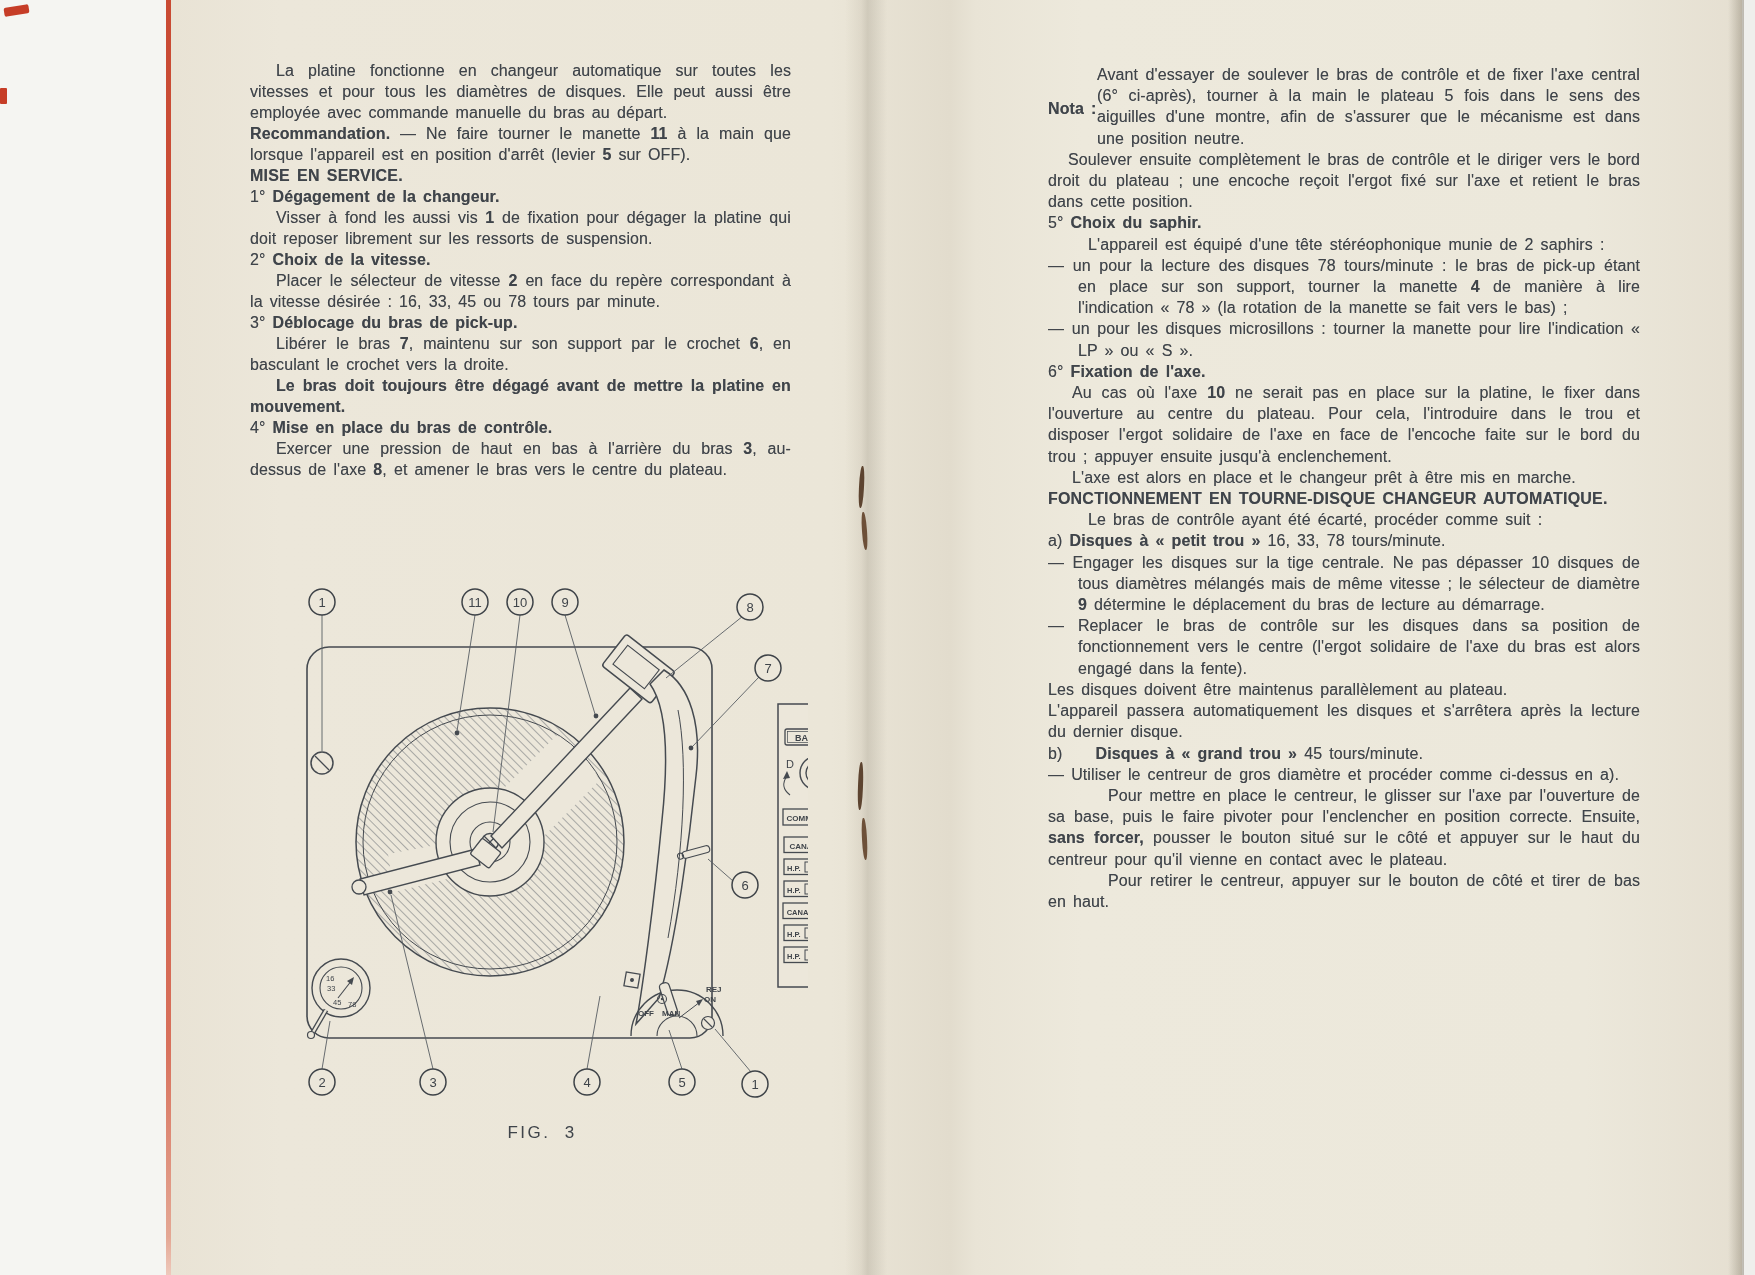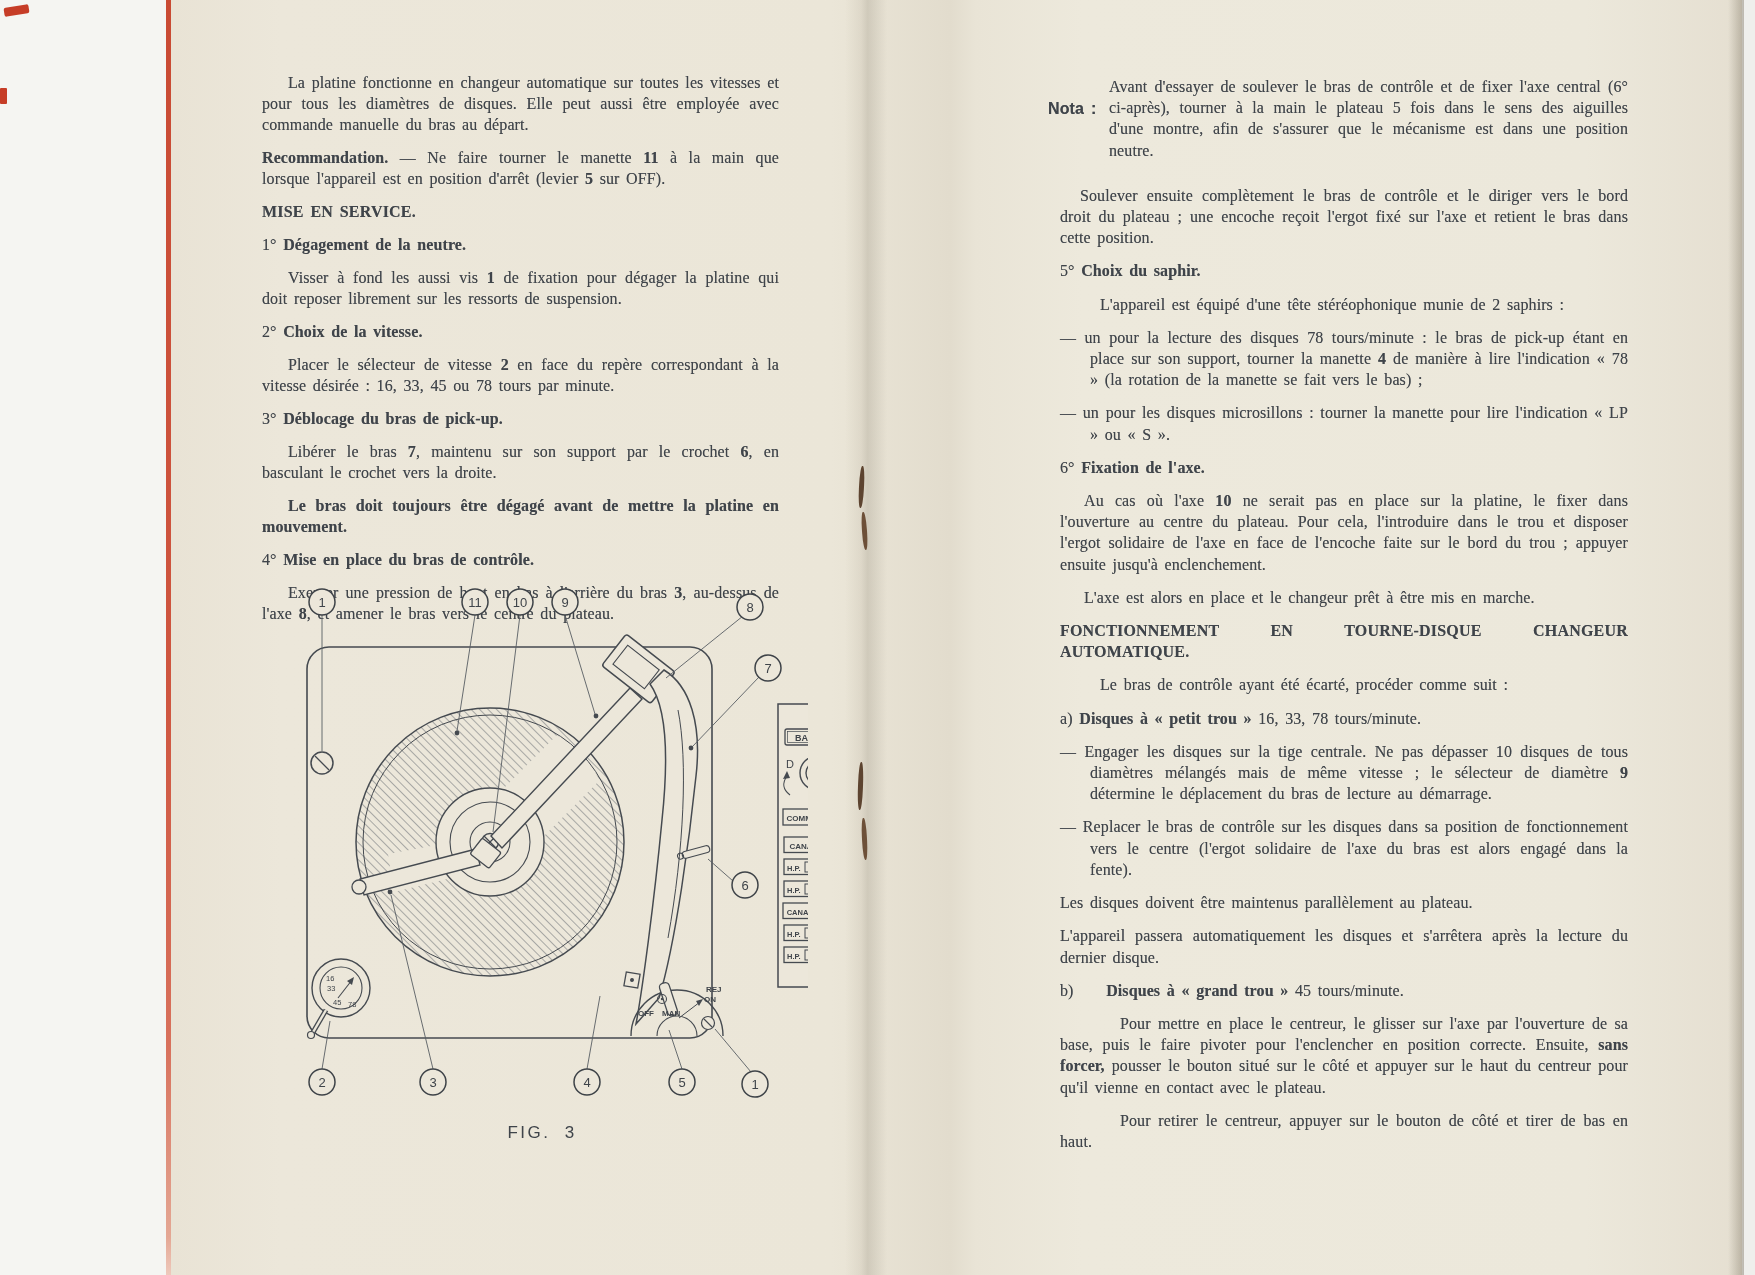--- a/index.html
+++ b/index.html
@@ -24,21 +24,21 @@
   .scan-right{position:absolute;left:1744px;top:0;width:11px;height:1275px;background:#efefec;}
   .staple{position:absolute;width:5px;border-radius:45%;}
   .staple.s1{left:859px;top:466px;height:42px;background:#5d4430;transform:rotate(3deg);}
   .staple.s2{left:862px;top:512px;height:38px;background:#6d5038;transform:rotate(-4deg);}
   .staple.s3{left:858px;top:762px;height:48px;background:#5d4430;transform:rotate(2deg);}
   .staple.s4{left:862px;top:818px;height:42px;background:#6d5038;transform:rotate(-3deg);}
   
   .col{position:absolute;color:#3f444a;text-align:justify;
     font-size:16px;line-height:21px;letter-spacing:.1px;word-spacing:2.5px;
     text-shadow:0 0 .5px rgba(63,68,74,.5);}
-  .col p{margin:12px;font-family:Liberation Serif, serif;}
+  .col p{margin:0;}
   .col-left{left:250px;top:60px;width:541px;}
   .col-right{left:1048px;top:64px;width:592px;line-height:21.2px;}
   .bold{font-weight:bold;}
   .hdr{letter-spacing:.2px;}
   .ind20{text-indent:20px;} .ind24{text-indent:24px;} .ind26{text-indent:26px;}
   .ind40{text-indent:40px;} .ind60{text-indent:60px;}
   .ml4{margin-left:4px;} .ml14{margin-left:14px;} .ml24{margin-left:24px;}
   .ml30{margin-left:30px;} .ml49{margin-left:49px;}
   .hang30{padding-left:30px;text-indent:-30px;}
   .mt4{margin-top:4px;} .mt6{margin-top:6px;} .mt8{margin-top:8px;}
@@ -64,21 +64,21 @@
 <div class="scan-right"></div>
 <div class="staple s1"></div>
 <div class="staple s2"></div>
 <div class="staple s3"></div>
 <div class="staple s4"></div>
 
 <div class="col col-left">
   <p class="ind26"><span>La platine fonctionne en changeur automatique sur toutes les vitesses et pour tous les diamètres de disques. Elle peut aussi être employée avec commande manuelle du bras au départ.</span></p>
   <p class="mt10"><span style="font-weight: bold;">Recommandation.</span><span> — Ne faire tourner le manette </span><span style="font-weight: bold;">11</span><span> à la main que lorsque l'appareil est en position d'arrêt (levier </span><span style="font-weight: bold;">5</span><span> sur OFF).</span></p>
   <p class="mt18 bold hdr">MISE EN SERVICE.</p>
-  <p class="mt9 ml30"><span>1° </span><span style="font-weight: bold;">Dégagement de la neutre.</span></p>
+  <p class="mt9 ml30"><span>1° </span><span style="font-weight: bold;">Dégagement de la changeur.</span></p>
   <p class="mt4 ind26"><span>Visser à fond les aussi vis </span><span style="font-weight: bold;">1</span><span> de fixation pour dégager la platine qui doit reposer librement sur les ressorts de suspension.</span></p>
   <p class="mt9 ml30"><span>2° </span><span style="font-weight: bold;">Choix de la vitesse.</span></p>
   <p class="mt4 ind26"><span>Placer le sélecteur de vitesse </span><span style="font-weight: bold;">2</span><span> en face du repère correspondant à la vitesse désirée : 16, 33, 45 ou 78 tours par minute.</span></p>
   <p class="mt9 ml30"><span>3° </span><span style="font-weight: bold;">Déblocage du bras de pick-up.</span></p>
   <p class="mt4 ind26"><span>Libérer le bras </span><span style="font-weight: bold;">7</span><span>, maintenu sur son support par le crochet </span><span style="font-weight: bold;">6</span><span>, en basculant le crochet vers la droite.</span></p>
   <p class="mt6 ind26"><span style="font-weight: bold;">Le bras doit toujours être dégagé avant de mettre la platine en mouvement.</span></p>
   <p class="mt9 ml30"><span>4° </span><span style="font-weight: bold;">Mise en place du bras de contrôle.</span></p>
   <p class="mt4 ind26"><span>Exercer une pression de haut en bas à l'arrière du bras </span><span style="font-weight: bold;">3</span><span>, au-dessus de l'axe </span><span style="font-weight: bold;">8</span><span>, et amener le bras vers le centre du plateau.</span></p>
 </div>
 
@@ -328,15 +328,16 @@
   <p class="mt6 ind24"><span>Au cas où l'axe </span><span style="font-weight: bold;">10</span><span> ne serait pas en place sur la platine, le fixer dans l'ouverture au centre du plateau. Pour cela, l'introduire dans le trou et disposer l'ergot solidaire de l'axe en face de l'encoche faite sur le bord du trou ; appuyer ensuite jusqu'à enclenchement.</span></p>
   <p class="mt6 ind24"><span>L'axe est alors en place et le changeur prêt à être mis en marche.</span></p>
   <p class="mt16 bold hdr ml14">FONCTIONNEMENT EN TOURNE-DISQUE CHANGEUR AUTOMATIQUE.</p>
   <p class="mt10 ind40"><span>Le bras de contrôle ayant été écarté, procéder comme suit :</span></p>
   <p class="mt10 ml24"><span>a) </span><span style="font-weight: bold;">Disques à « petit trou »</span><span> 16, 33, 78 tours/minute.</span></p>
   <p class="mt8 hang30"><span>— Engager les disques sur la tige centrale. Ne pas dépasser 10 disques de tous diamètres mélangés mais de même vitesse ; le sélecteur de diamètre </span><span style="font-weight: bold;">9</span><span> détermine le déplacement du bras de lecture au démarrage.</span></p>
   <p class="mt8 hang30"><span>— Replacer le bras de contrôle sur les disques dans sa position de fonctionnement vers le centre (l'ergot solidaire de l'axe du bras est alors engagé dans la fente).</span></p>
   <p class="mt6 ml30"><span>Les disques doivent être maintenus parallèlement au plateau.</span></p>
   <p class="mt6 ml30"><span>L'appareil passera automatiquement les disques et s'arrêtera après la lecture du dernier disque.</span></p>
   <p class="mt10 ml24"><span>b) </span><span style="font-weight: bold; padding-left: 26px;">Disques à « grand trou »</span><span> 45 tours/minute.</span></p>
+  <p class="mt8 hang30"><span>— Utiliser le centreur de gros diamètre et procéder comme ci-dessus en a).</span></p>
   <p class="mt8 ml4 ind60"><span>Pour mettre en place le centreur, le glisser sur l'axe par l'ouverture de sa base, puis le faire pivoter pour l'enclencher en position correcte. Ensuite, </span><span style="font-weight: bold;">sans forcer,</span><span> pousser le bouton situé sur le côté et appuyer sur le haut du centreur pour qu'il vienne en contact avec le plateau.</span></p>
   <p class="mt6 ml4 ind60"><span>Pour retirer le centreur, appuyer sur le bouton de côté et tirer de bas en haut.</span></p>
 </div>
 
 </body></html>

